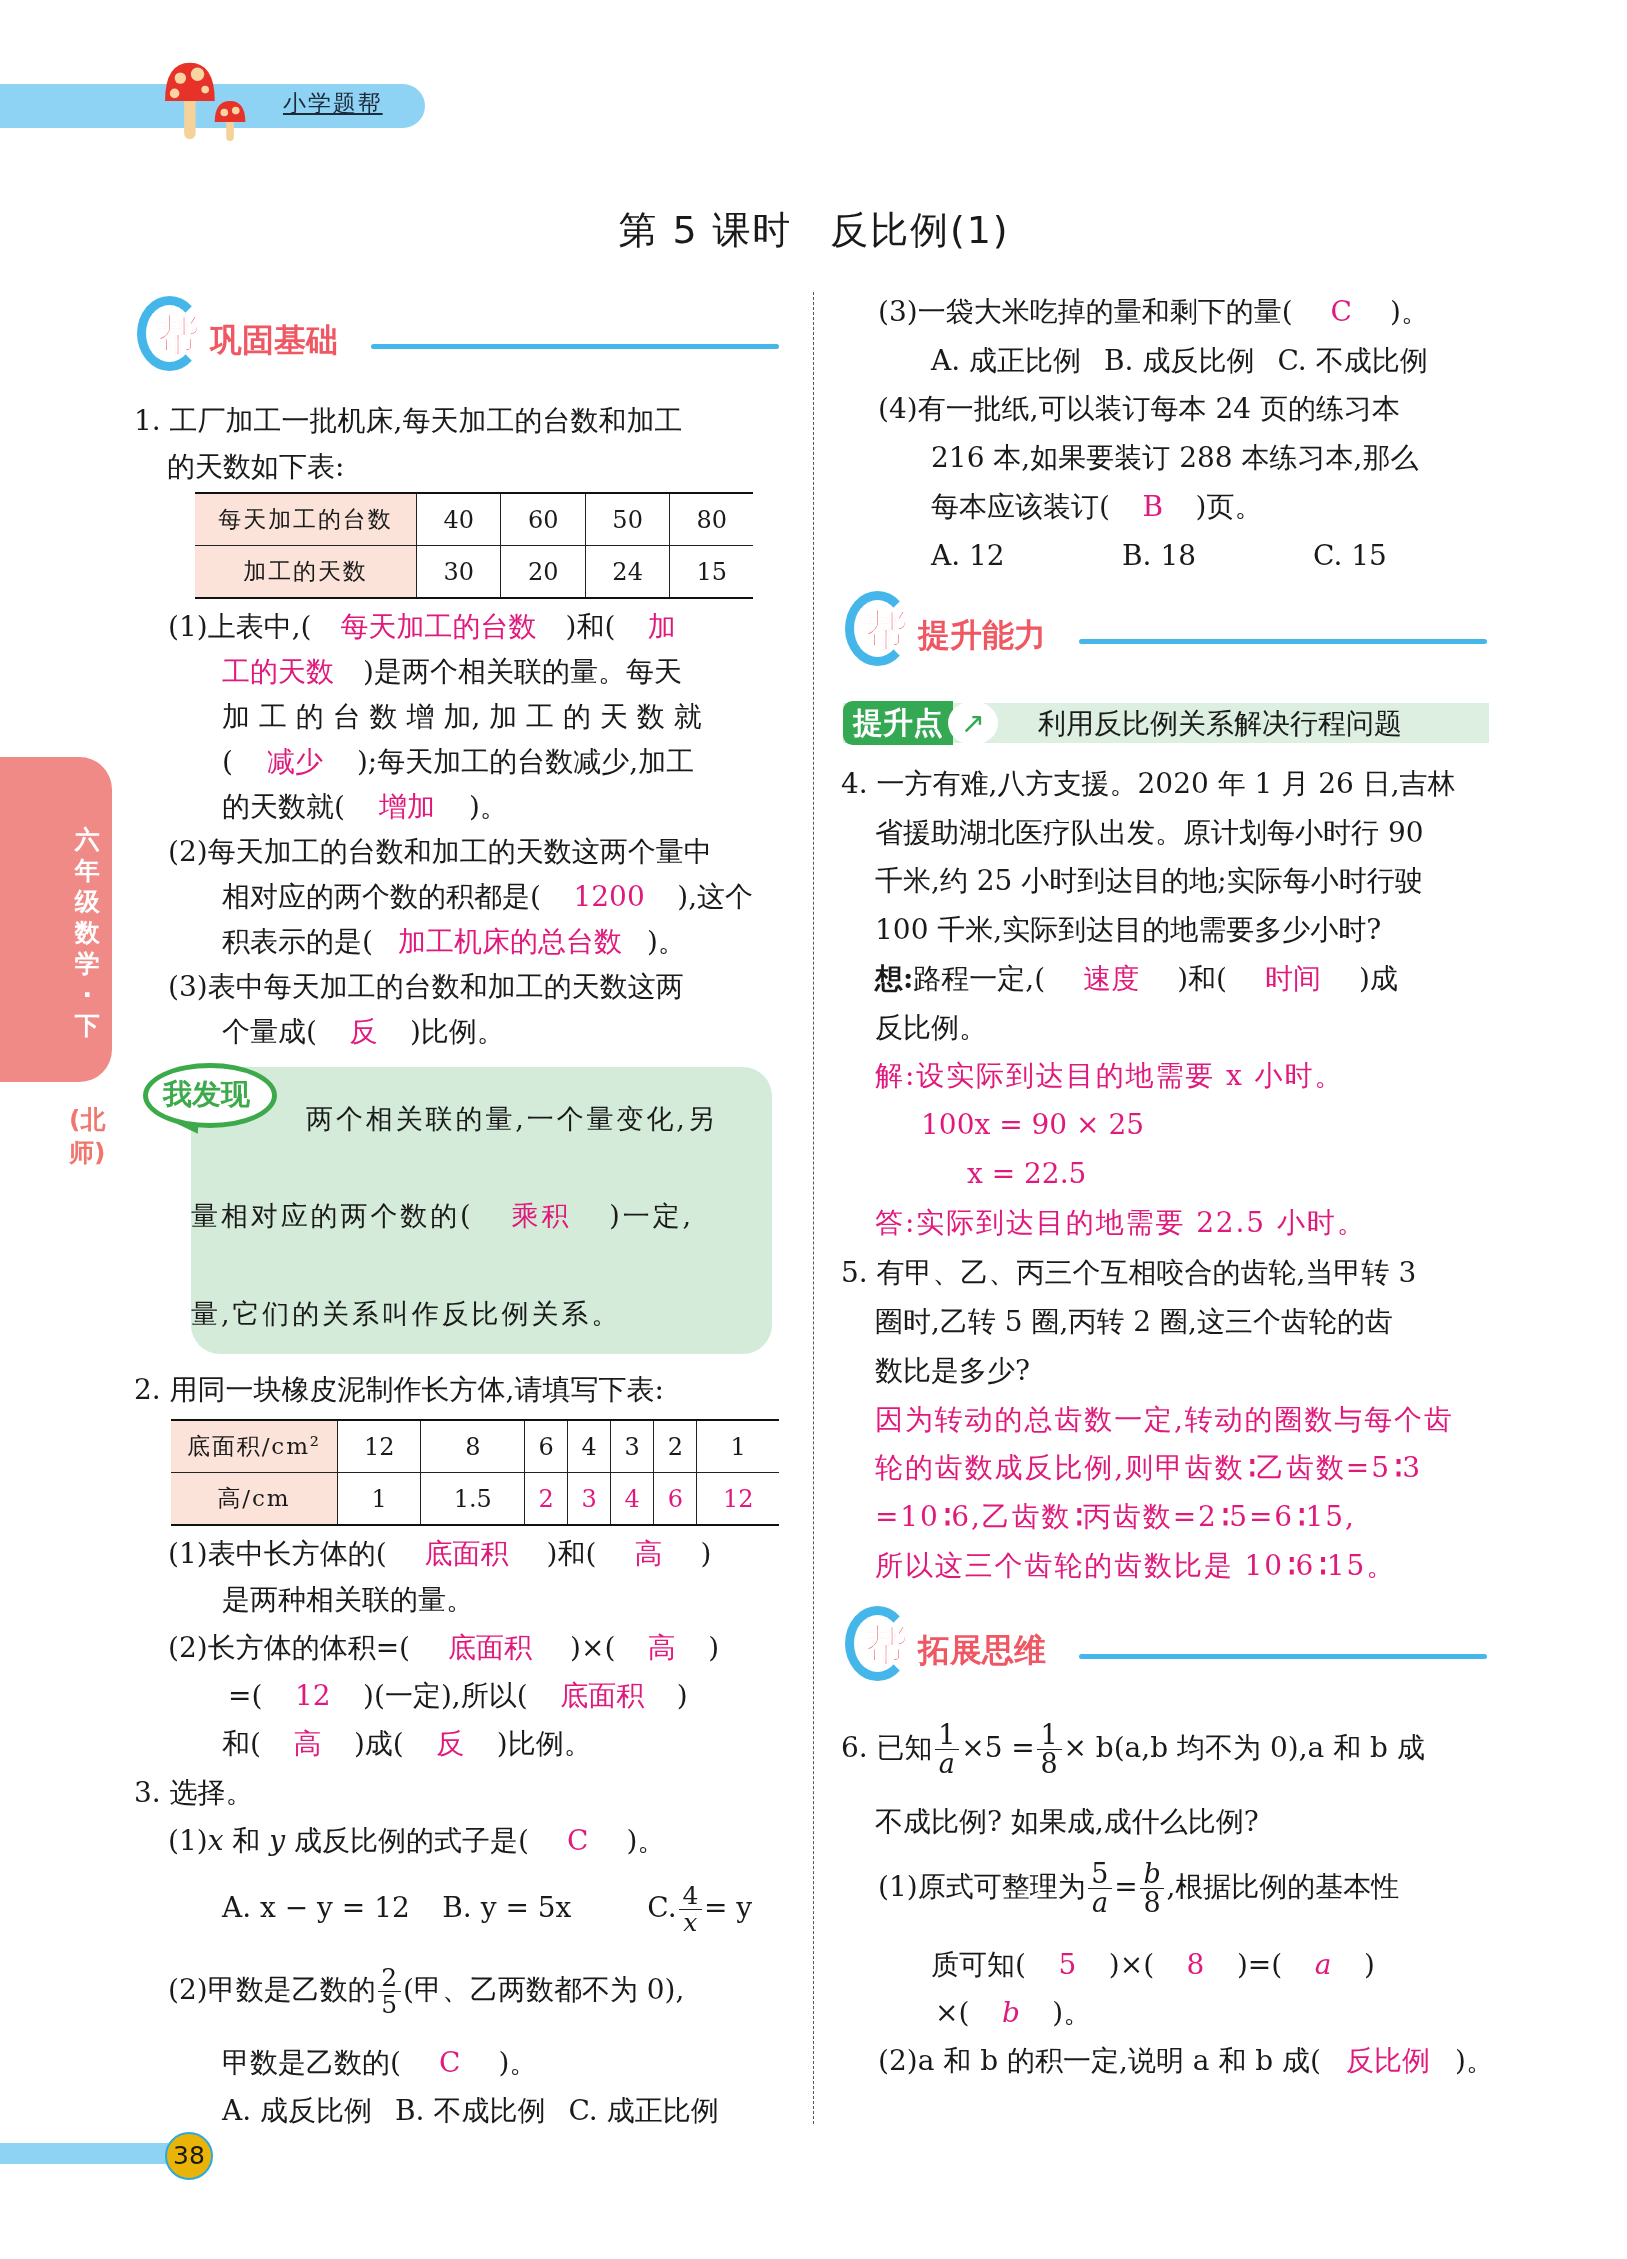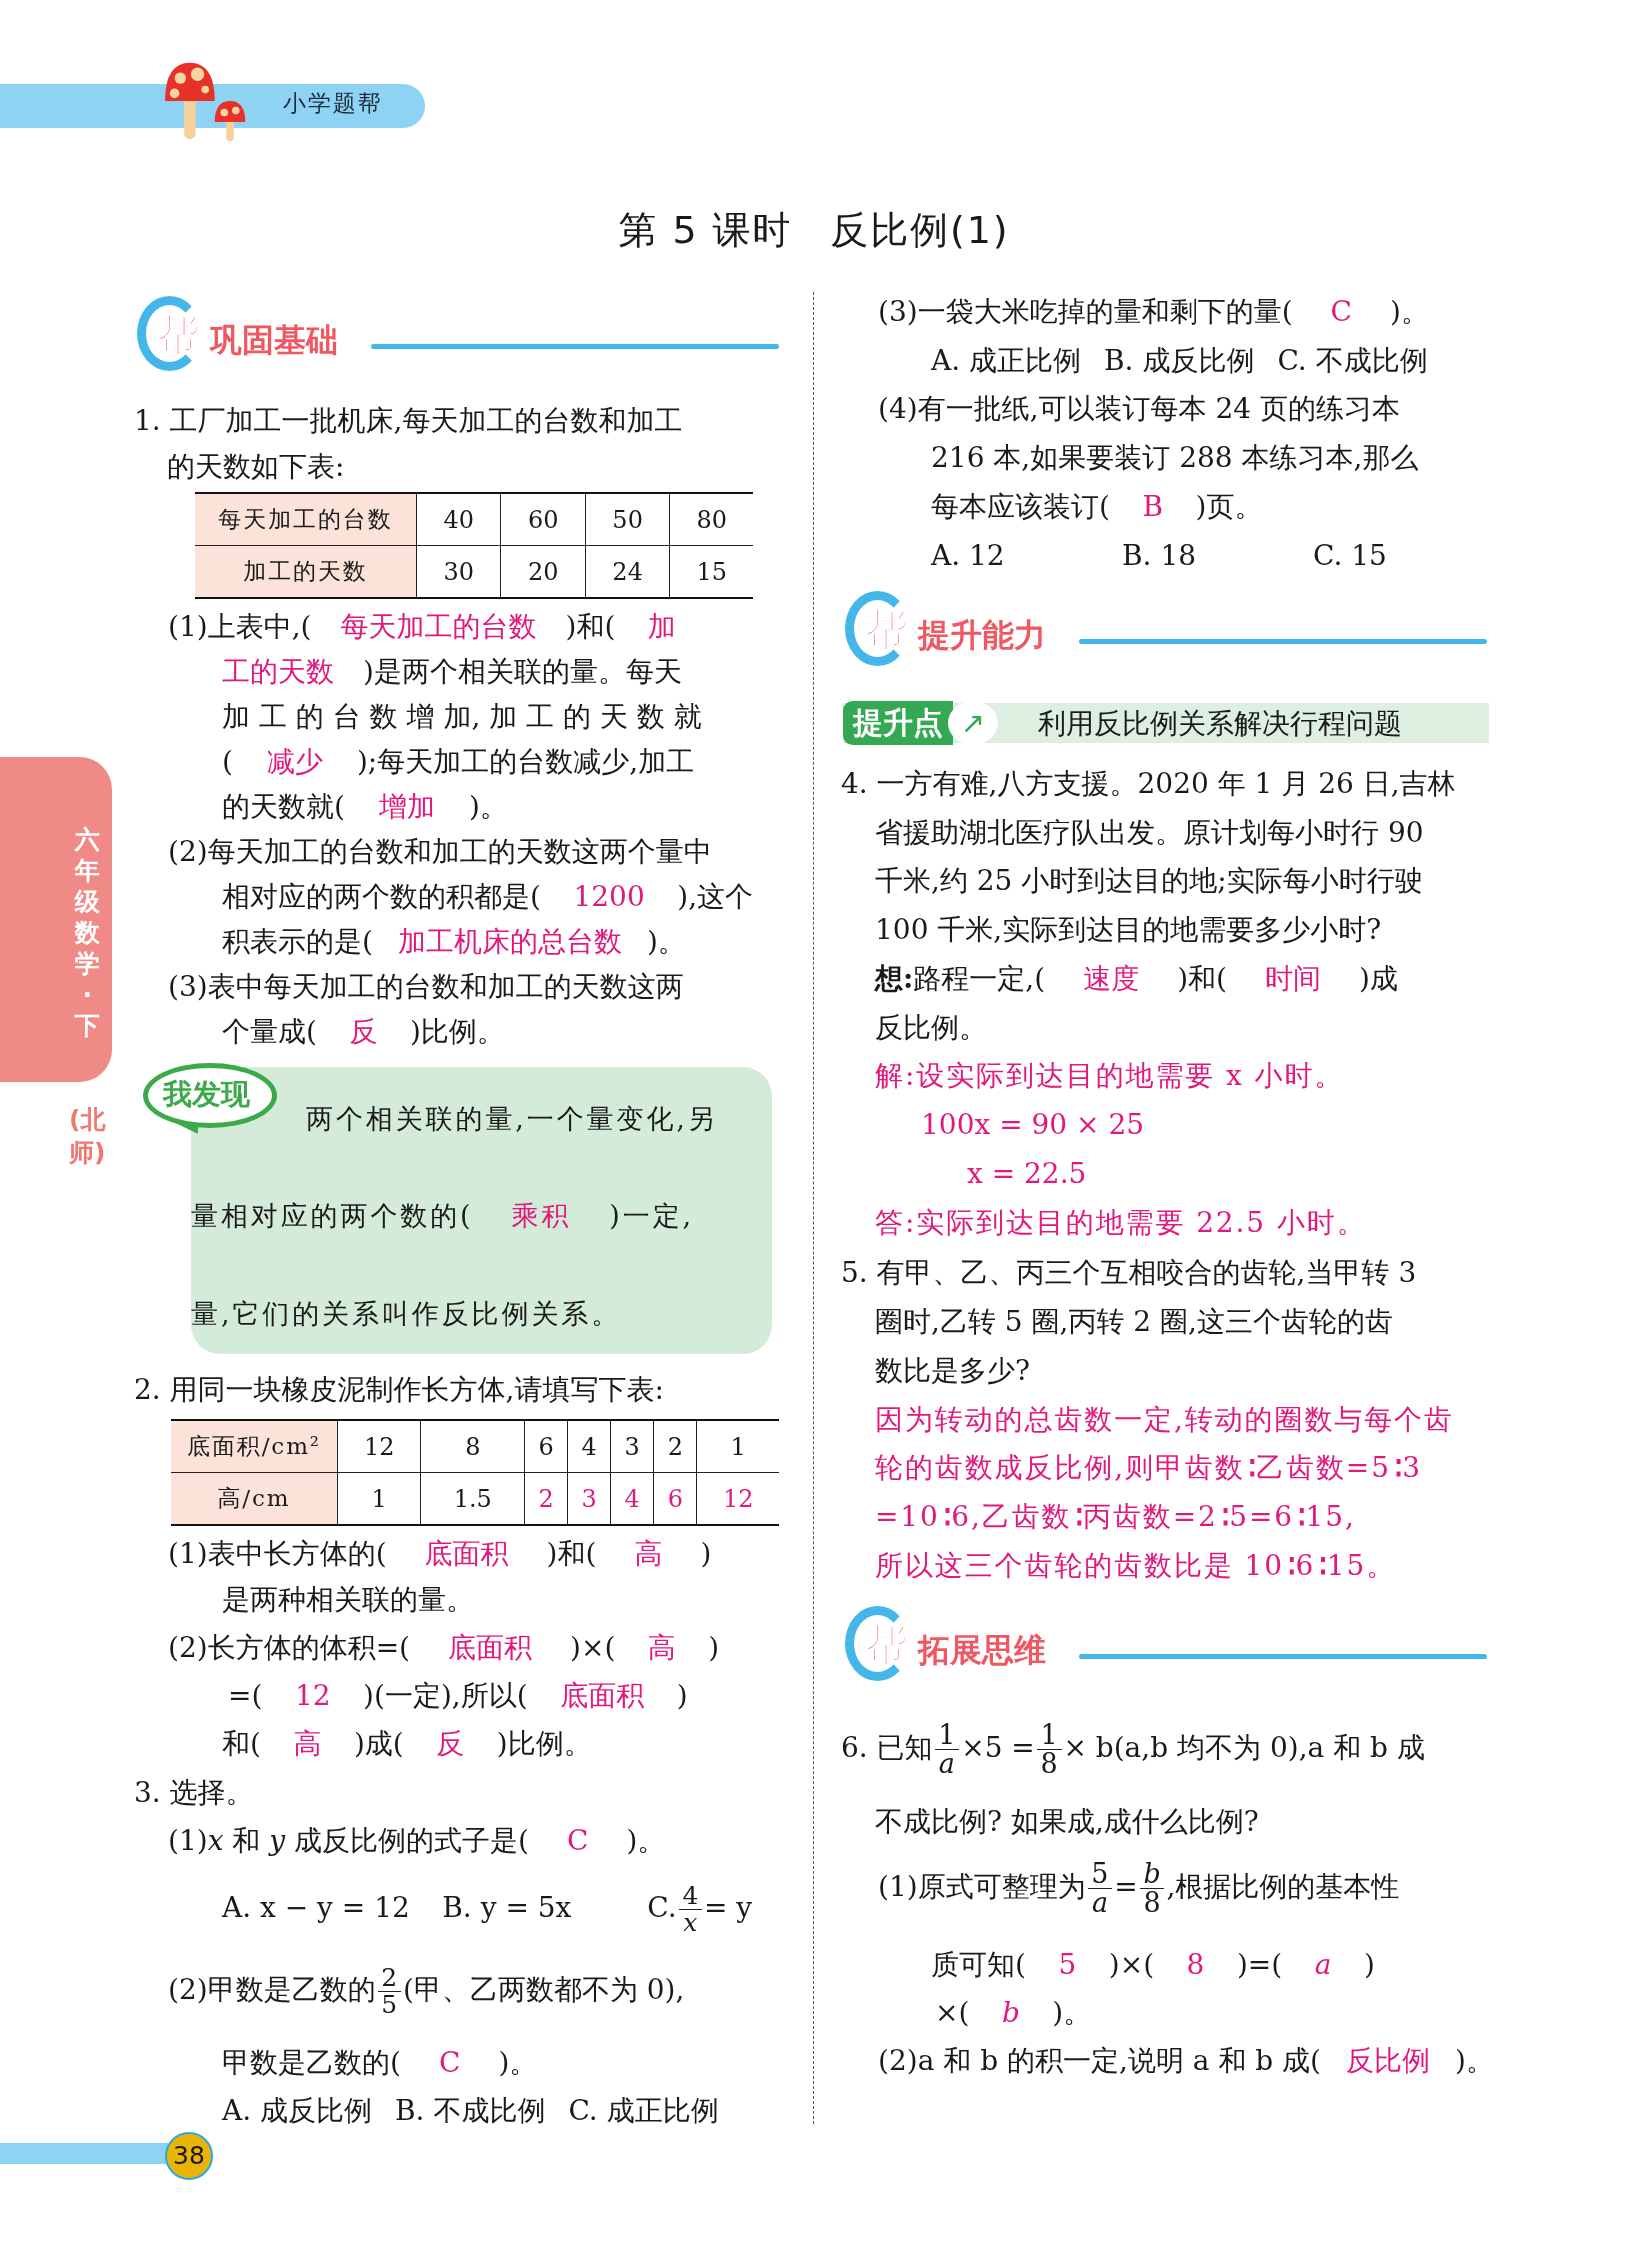--- a/index.html
+++ b/index.html
@@ -4,21 +4,21 @@
 <style>
   html, body { margin:0; padding:0; background:#ffffff; }
   body { width:1628px; height:2260px; position:relative; overflow:hidden;
          font-family:"DejaVu Serif", "Liberation Serif", serif; color:#1a1a1a; }
   .abs { position:absolute; }
   .ans { color:#e0197d; }
   .ans-k { color:#e0197d; font-family:"DejaVu Serif", serif; }
 
   
   .top-band { left:0; top:84px; width:425px; height:44px; background:#8fd3f4; border-radius:0 23px 23px 0; }
-  .brand { left:283px; top:88px; font-family:"DejaVu Sans", sans-serif; font-size:23px; color:#1d2a3a; letter-spacing:1.9px; }
+  .brand { left:283px; top:88px; font-family:"DejaVu Sans", sans-serif; font-size:23px; color:#1d2a3a; letter-spacing:1.9px;text-decoration:underline; }
 
   .page-title { left:0; width:1628px; top:205px; text-align:center; font-family:"DejaVu Sans", sans-serif;
                 font-weight:normal; font-size:38px; letter-spacing:1.9px; }
   .page-title .gap { display:inline-block; width:38px; }
 
   
   .sec { height:86px; }
   .sec .ring { position:absolute; left:0; top:0; width:65px; height:75px; border-radius:50%;
                border:9.6px solid #45b6ea; border-right-color:transparent; box-sizing:border-box; }
   .sec .bang { position:absolute; left:19px; top:9.6px; font-family:"DejaVu Sans", sans-serif; font-weight:bold;

